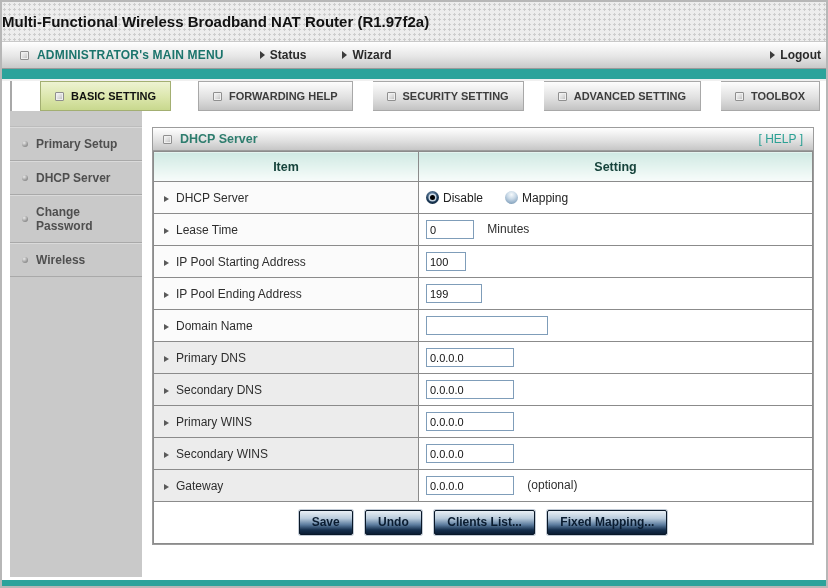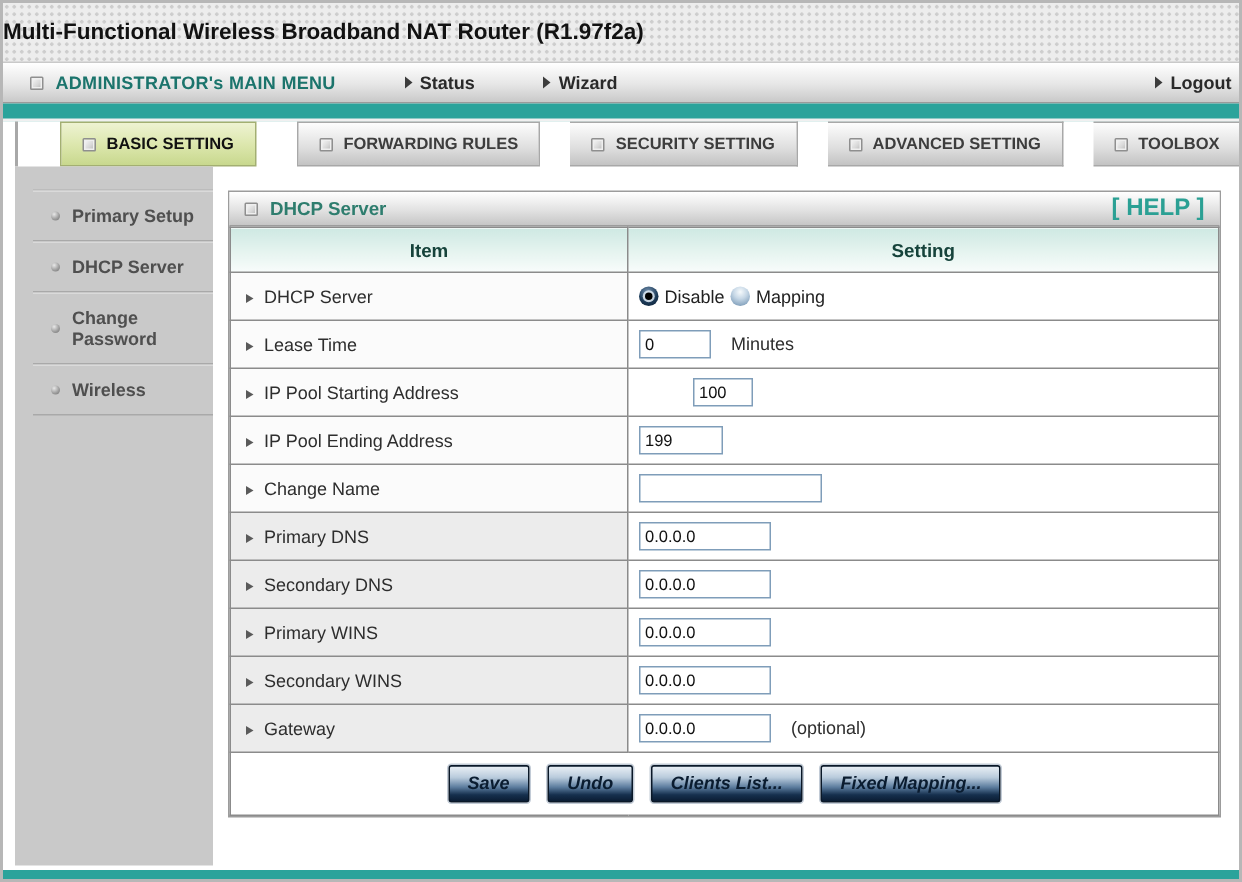--- a/index.html
+++ b/index.html
@@ -18,21 +18,21 @@
     font-size:15px; font-weight:bold; color:#121212;
   }
   
   .menu-bar {
     height:27px; display:flex; align-items:center;
     background:linear-gradient(180deg, #ffffff 0%, #e6e6e6 55%, #c9c9c9 100%);
     border-bottom:1px solid #9a9a9a;
     padding:0 5px 0 18px; font-size:12px; font-weight:bold;
   }
   .menu-main { color:#1b746c; margin-left:8px; letter-spacing:0.2px; }
-  .menu-item { color:#2a2a2a; margin-left:46px; display:flex; align-items:center; gap:5px; }
+  .menu-item { color:#2a2a2a; margin-left:36px; display:flex; align-items:center; gap:5px; }
   .menu-spacer { flex:1; }
   .menu-logout { color:#2a2a2a; display:flex; align-items:center; gap:5px; }
   .sq-icon {
     width:9px; height:9px; border:1px solid #8f8f8f; border-radius:1px;
     background:linear-gradient(135deg, #fafafa 0%, #d8d8d8 60%, #b5b5b5 100%);
     box-shadow:inset 0 0 0 1px #efefef; display:inline-block; flex:none;
   }
   .arr {
     width:0; height:0; display:inline-block; flex:none;
     border-left:5px solid #3c3c3c; border-top:4px solid transparent; border-bottom:4px solid transparent;
@@ -56,79 +56,79 @@
   .tab.active {
     background:linear-gradient(180deg, #eef3d2 0%, #dbe6ab 55%, #c8d88e 100%);
     border:1px solid #a3af72; color:#111; margin-right:7px;
   }
   .tab-filler {
     flex:1; border-top:1px solid #a8a8a8; border-bottom:1px solid #a8a8a8; border-right:1px solid #a8a8a8;
     background:linear-gradient(180deg, #fdfdfd 0%, #dedede 60%, #c3c3c3 100%);
   }
   
   .content { height:466px; display:flex; }
-  .sidebar { width:132px; margin-left:8px; background:#c9c9c9;padding-left:12px; }
+  .sidebar { width:132px; margin-left:8px; background:#c9c9c9; }
   .sidebar-spacer { height:16px; border-bottom:1px solid #bcbcbc; }
   .side-item {
     display:flex; align-items:center; gap:8px;
     padding:9px 4px 9px 12px; font-size:12px; font-weight:bold; color:#4f4f4f;
     border-top:1px solid #dadada; border-bottom:1px solid #a9a9a9; cursor:pointer;
   }
   .bullet {
     width:6px; height:6px; border-radius:50%; flex:none;
     background:radial-gradient(circle at 35% 30%, #e8e8e8 0%, #9a9a9a 60%, #6f6f6f 100%);
   }
   .main { flex:1; padding:16px 12px 0 10px; }
   
   .panel { border:1px solid #9c9c9c; background:#fff; }
   .panel-header {
     height:23px; display:flex; align-items:center; gap:8px; padding:0 10px;
     background:linear-gradient(180deg, #ffffff 0%, #e2e2e2 55%, #c6c6c6 100%);
     border-bottom:1px solid #9c9c9c;
   }
   .panel-title { font-size:12.5px; font-weight:bold; color:#2e7d6e; }
   .panel-spacer { flex:1; }
-  .help-link { font-size:16px; font-weight:bold; color:#2ba094; cursor:pointer; }
+  .help-link { font-size:12px; font-weight:normal; color:#2ba094; cursor:pointer; }
   table.settings { width:100%; border-collapse:collapse; table-layout:fixed; }
   table.settings th, table.settings td { border:1px solid #8b8b8b; }
   th.col-item { width:265px; }
   tr.head-row th {
     height:30px; font-size:12.5px; font-weight:bold; color:#16433b; text-align:center;
     background:linear-gradient(180deg, #cfe9e3 0%, #e8f5f1 60%, #f8fcfb 100%);
   }
   tr.data-row { height:32px; }
   td.item-cell { padding-left:10px; font-size:12px; color:#2e2e2e; background:#fbfbfb; }
   td.item-cell .arr { border-left-color:#5a5a5a; border-top-width:3px; border-bottom-width:3px; margin-right:7px; }
   tr.shaded td.item-cell { background:#ececec; }
   td.setting-cell { padding-left:7px; font-size:12px; color:#2e2e2e; background:#fff; }
   input.txt {
     height:19px; border:1px solid #7f9db9; font-family:"Liberation Sans", sans-serif;
     font-size:11px; padding:1px 3px; color:#111; background:#fff; vertical-align:middle;
   }
   .suffix { margin-left:10px; font-size:12px; color:#2e2e2e; }
   
-  .radio-group { display:flex; align-items:center; gap:4px; }
+  .radio-group { display:flex; align-items:center; gap:22px; }
   .radio-opt { display:flex; align-items:center; gap:4px; cursor:pointer; }
   .radio { width:13px; height:13px; border-radius:50%; position:relative; flex:none; }
   .radio.sel { background:radial-gradient(circle at 45% 30%, #7d9ab8 0%, #1d3b59 55%, #0a1c30 100%); }
   .radio.sel::after {
     content:""; position:absolute; left:4px; top:4px; width:5px; height:5px; border-radius:50%;
     background:#000; box-shadow:0 0 0 1.5px rgba(225,235,245,0.85);
   }
   .radio.unsel { background:radial-gradient(circle at 50% 28%, #f6fafc 0%, #c6d7e6 40%, #8fabc4 75%, #5d7c99 100%); }
   .radio-label { font-size:12px; color:#222; }
   
   td.button-row { height:42px; text-align:center; background:#fff; }
   .nav-btn {
     display:inline-block; margin:0 4px; padding:4px 12px 5px 12px;
     border:1px solid #0a1828; border-radius:2px;
     background:linear-gradient(180deg, #e9eff5 0%, #b9cbdc 32%, #5c7c9e 60%, #16304e 82%, #0b1d34 100%);
     box-shadow:0 0 0 1px #c2cbd6;
     font-size:12px; font-weight:bold; color:#0a1c30; font-family:"Liberation Sans", sans-serif;
-    cursor:pointer; white-space:nowrap;font-style:italic;
+    cursor:pointer; white-space:nowrap;
   }
   .bottom-bar { position:absolute; left:0; right:0; bottom:0; height:6px; background:#2ba39b; }
 </style>
 </head>
 <body>
 
 <div class="page">
 
   <div class="title-band">
     <span>Multi-Functional Wireless Broadband NAT Router (R1.97f2a)</span>
@@ -155,21 +155,21 @@
   <div class="teal-bar"></div>
 
   <div class="tab-row">
     <div class="tab-corner"></div>
     <div class="tab active">
       <span class="sq-icon"></span>
       <span>BASIC SETTING</span>
     </div>
     <div class="tab first-inactive">
       <span class="sq-icon"></span>
-      <span>FORWARDING RULES</span>
+      <span>FORWARDING HELP</span>
     </div>
     <div class="tab">
       <span class="sq-icon"></span>
       <span>SECURITY SETTING</span>
     </div>
     <div class="tab">
       <span class="sq-icon"></span>
       <span>ADVANCED SETTING</span>
     </div>
     <div class="tab">
@@ -238,33 +238,33 @@
             <td class="item-cell"><span class="arr"></span><span>Lease Time</span></td>
             <td class="setting-cell">
               <input class="txt" style="width: 48px;" value="0">
               <span class="suffix">Minutes</span>
             </td>
           </tr>
 
           <tr class="data-row">
             <td class="item-cell"><span class="arr"></span><span>IP Pool Starting Address</span></td>
             <td class="setting-cell">
-              <input class="txt" style="width: 40px; margin-left: 36px;" value="100">
+              <input class="txt" style="width: 40px;" value="100">
             </td>
           </tr>
 
           <tr class="data-row">
             <td class="item-cell"><span class="arr"></span><span>IP Pool Ending Address</span></td>
             <td class="setting-cell">
               <input class="txt" style="width: 56px;" value="199">
             </td>
           </tr>
 
           <tr class="data-row">
-            <td class="item-cell"><span class="arr"></span><span>Change Name</span></td>
+            <td class="item-cell"><span class="arr"></span><span>Domain Name</span></td>
             <td class="setting-cell">
               <input class="txt" style="width: 122px;" value="">
             </td>
           </tr>
 
           <tr class="data-row shaded">
             <td class="item-cell"><span class="arr"></span><span>Primary DNS</span></td>
             <td class="setting-cell">
               <input class="txt" style="width: 88px;" value="0.0.0.0">
             </td>

